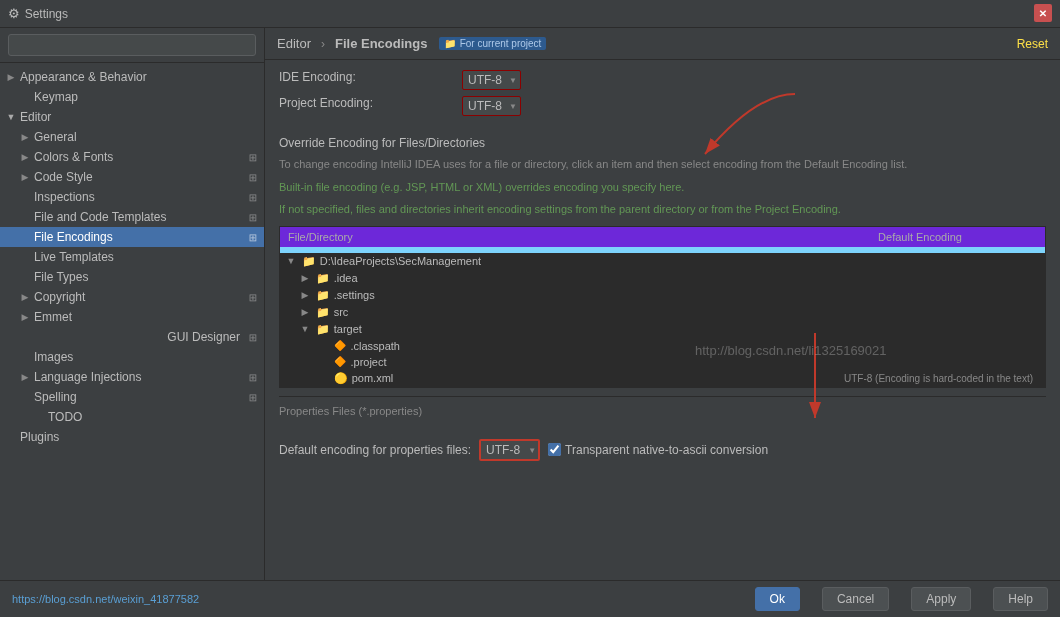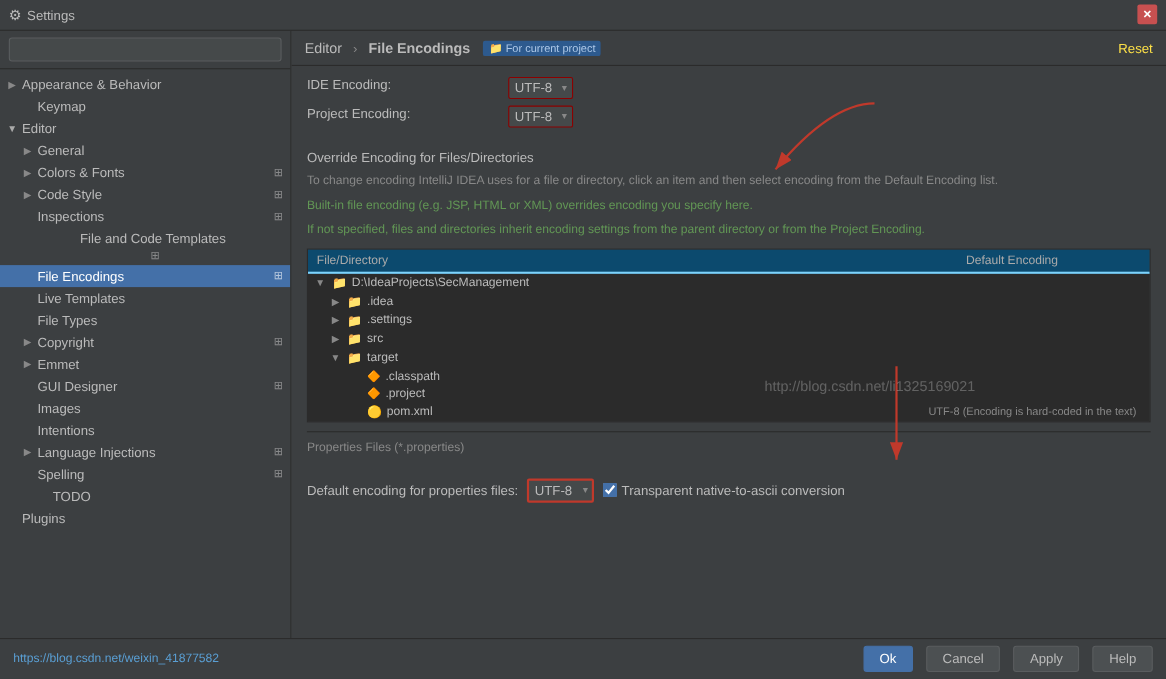--- a/index.html
+++ b/index.html
@@ -241,22 +241,22 @@
     }
 
     
     .file-table {
       border: 1px solid #2b2b2b;
       width: 100%;
       margin: 8px 0;
     }
     .file-table-header {
       display: flex;
-      background: #0c4a6e;
-      border-bottom: 2px solid #7dd3fc;
+      background: #6d28d9;
+      border-bottom: 6px solid #7dd3fc;
       align-items: center;
     }
     .file-table-header-cell {
       padding: 4px 8px;
       font-size: 11px;
       color: #aaa;
       font-weight: normal;
     }
     .file-table-header-cell:first-child {
       flex: 1;
@@ -376,21 +376,21 @@
       accent-color: #4470a8;
     }
 
     
     .dialog-footer {
       display: flex;
       justify-content: flex-end;
       align-items: center;
       padding: 6px 12px;
       border-top: 1px solid #2b2b2b;
-      gap: 12px;
+      gap: 22px;
       background: #3c3f41;
       position: relative;
     }
     .footer-url {
       position: absolute;
       left: 12px;
       color: #5a9fd4;
       font-size: 11px;
     }
     .footer-btn {
@@ -460,21 +460,21 @@
           <span class="item-label">Code Style</span>
           <span class="item-icon-right">⊞</span>
         </div>
 
         <div class="tree-item" style="padding-left: 18px;">
           <span class="tree-arrow"></span>
           <span class="item-label">Inspections</span>
           <span class="item-icon-right">⊞</span>
         </div>
 
-        <div class="tree-item" style="padding-left: 18px; flex-direction: column;">
+        <div class="tree-item" style="padding-left: 18px;">
           <span class="tree-arrow"></span>
           <span class="item-label">File and Code Templates</span>
           <span class="item-icon-right">⊞</span>
         </div>
 
         <div class="tree-item active" style="padding-left: 18px;">
           <span class="tree-arrow"></span>
           <span class="item-label">File Encodings</span>
           <span class="item-icon-right">⊞</span>
         </div>
@@ -493,35 +493,31 @@
           <span class="tree-arrow">▶</span>
           <span class="item-label">Copyright</span>
           <span class="item-icon-right">⊞</span>
         </div>
 
         <div class="tree-item" style="padding-left: 18px;">
           <span class="tree-arrow">▶</span>
           <span class="item-label">Emmet</span>
         </div>
 
-        <div class="tree-item" style="padding-left: 18px;">
+        <div class="tree-item" style="padding-left: 18px; text-align: right;">
           <span class="tree-arrow"></span>
           <span class="item-label">GUI Designer</span>
           <span class="item-icon-right">⊞</span>
         </div>
 
         <div class="tree-item" style="padding-left: 18px; justify-content: center;">
           <span class="tree-arrow"></span>
           <span class="item-label">Images</span>
         </div>
 
-        <div class="tree-item" style="padding-left: 18px;">
-          <span class="tree-arrow"></span>
-          <span class="item-label">Intentions</span>
-        </div>
 
         <div class="tree-item" style="padding-left: 18px;">
           <span class="tree-arrow">▶</span>
           <span class="item-label">Language Injections</span>
           <span class="item-icon-right">⊞</span>
         </div>
 
         <div class="tree-item" style="padding-left: 18px;">
           <span class="tree-arrow"></span>
           <span class="item-label">Spelling</span>

